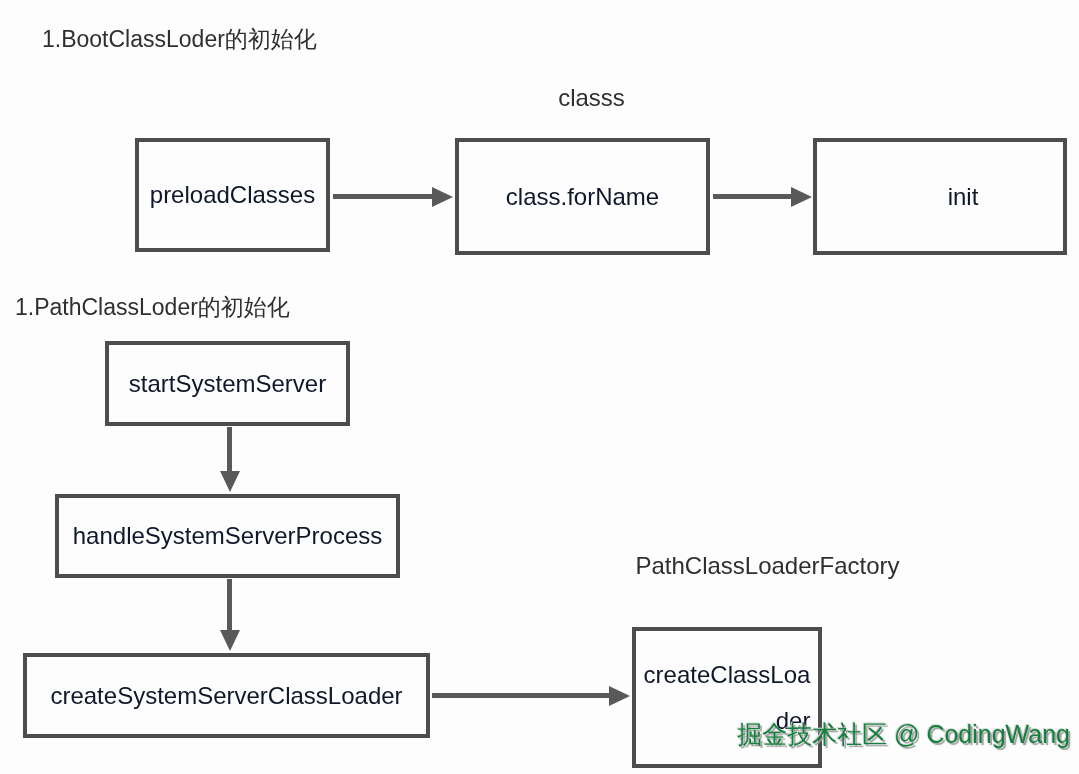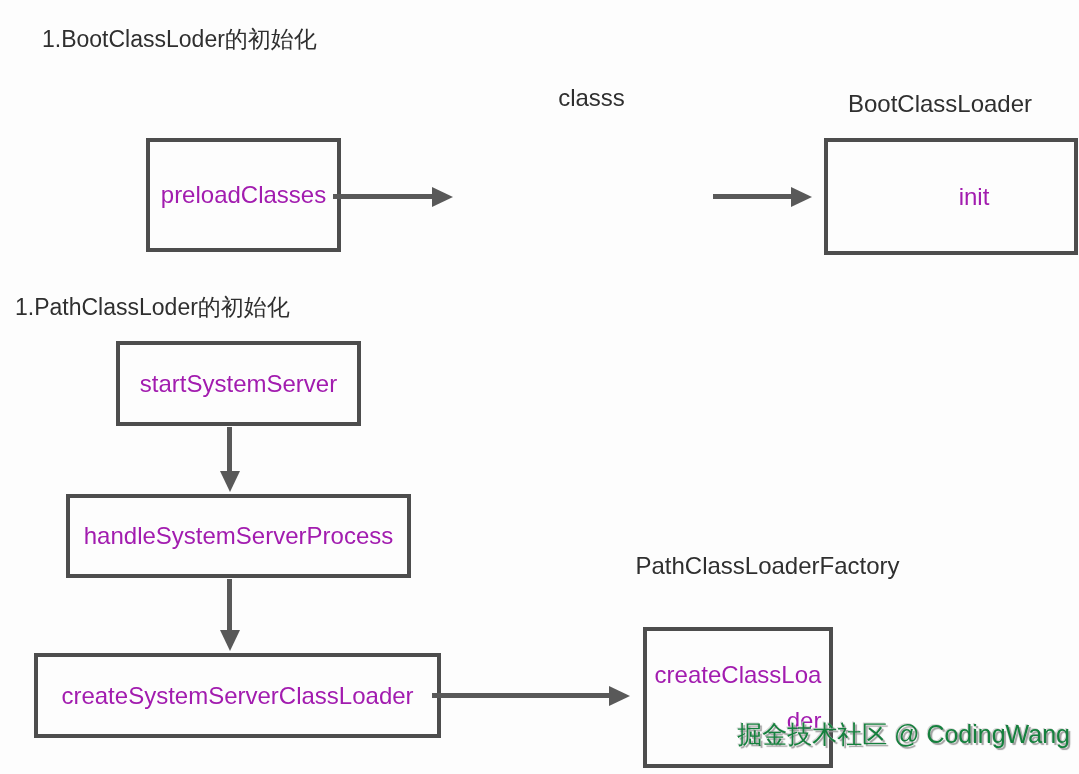--- a/index.html
+++ b/index.html
@@ -27,23 +27,22 @@
     white-space: nowrap;
   }
   .box {
     position: absolute;
     border: 4px solid #4d4d4d;
     background: #fdfdfd;
     display: flex;
     align-items: center;
     justify-content: center;
     font-size: 24px;
-    color: #a21caf;
+    color: #0f172a;
     text-align: center;
-    margin-left: 11px;
   }
   .box .lbl { line-height: 1.25; }
   .box .wrap2 { line-height: 46px; }
   .h-arrow {
     position: absolute;
     height: 5px;
     background: #595959;
   }
   .h-arrow::after {
     content: "";
@@ -86,28 +85,30 @@
   }
 </style>
 </head>
 <body>
 
 <div class="canvas">
 
   <div class="sec-title" style="left:42px; top:24px;">1.BootClassLoder的初始化</div>
 
   <div class="node-header" style="left:464px; top:84px; width:255px;">classs</div>
-  <div class="node-header" style="left:813px; top:90px; width:254px;">BootClassLoader</div>
 
   <div class="box" style="left:135px; top:138px; width:195px; height:114px;">
     <span class="lbl">preloadClasses</span>
   </div>
 
   <div class="h-arrow" style="left:333px; top:194px; width:99px;"></div>
 
+  <div class="box" style="left:455px; top:138px; width:255px; height:117px;">
+    <span class="lbl">class.forName</span>
+  </div>
 
   <div class="h-arrow" style="left:713px; top:194px; width:78px;"></div>
 
   <div class="box" style="left:813px; top:138px; width:254px; height:117px;padding-left:46px;">
     <span class="lbl">init</span>
   </div>
 
   <div class="sec-title" style="left:15px; top:292px;">1.PathClassLoder的初始化</div>
 
   <div class="box" style="left:105px; top:341px; width:245px; height:85px;">

